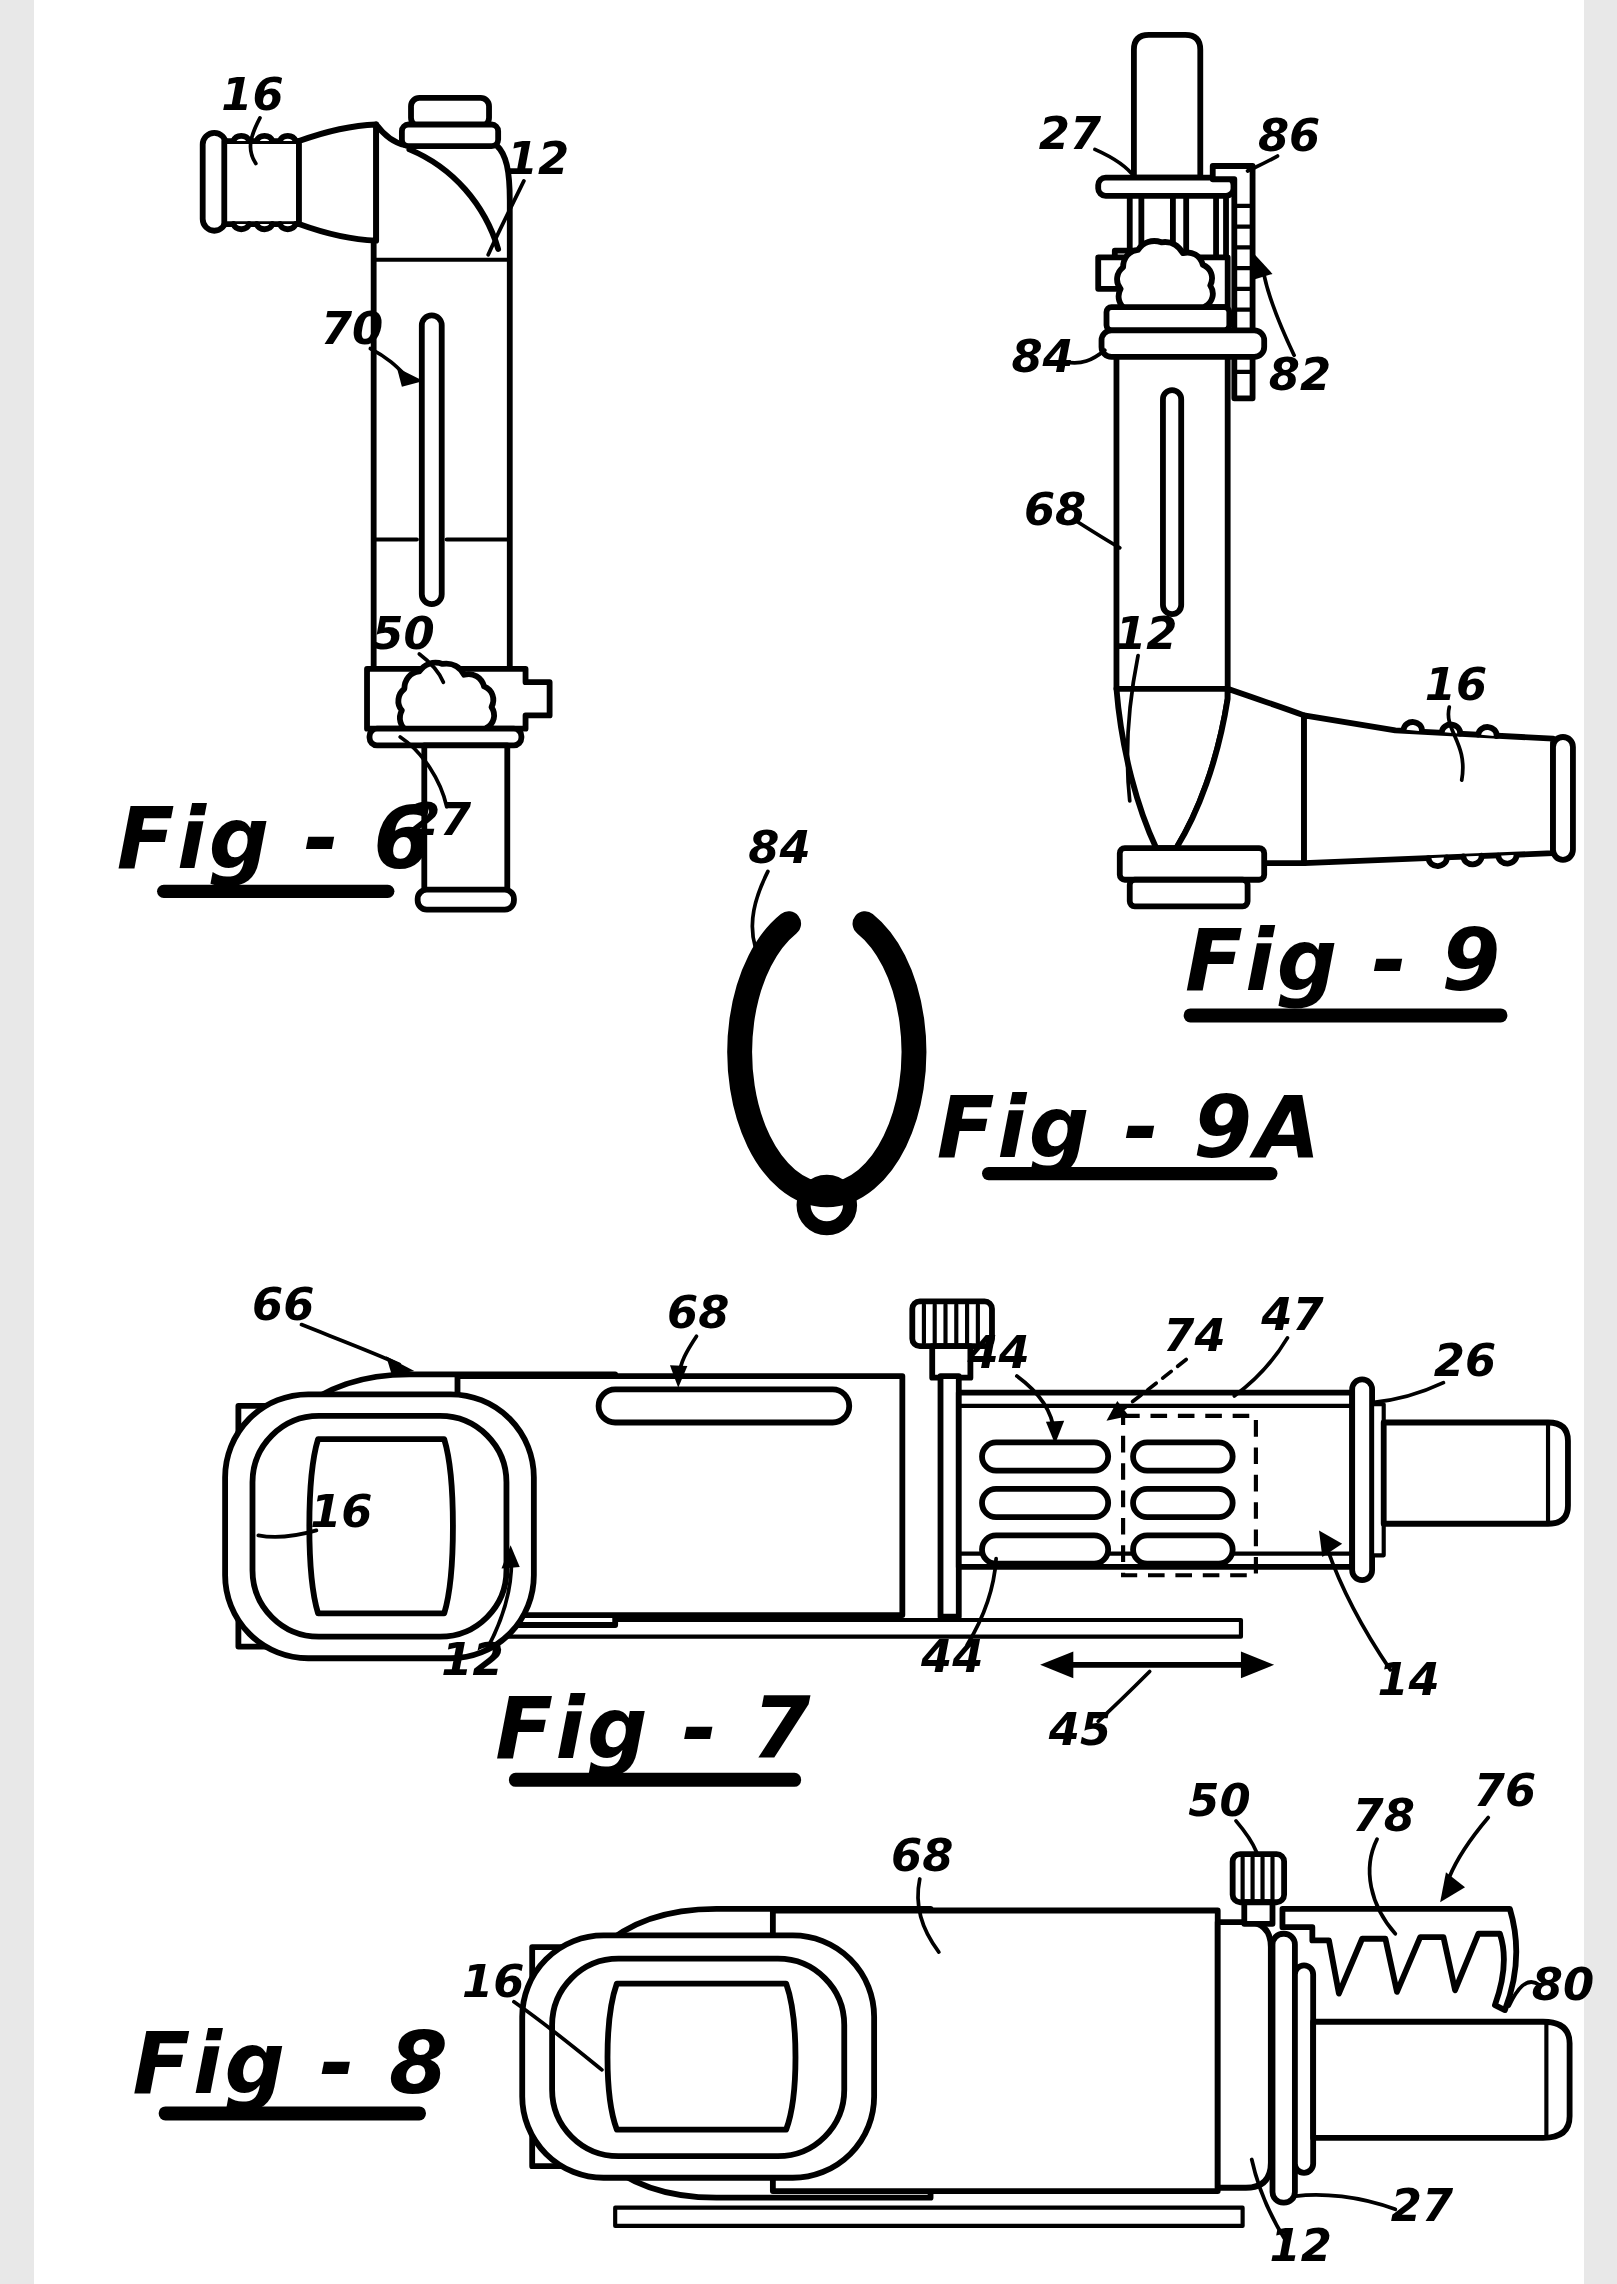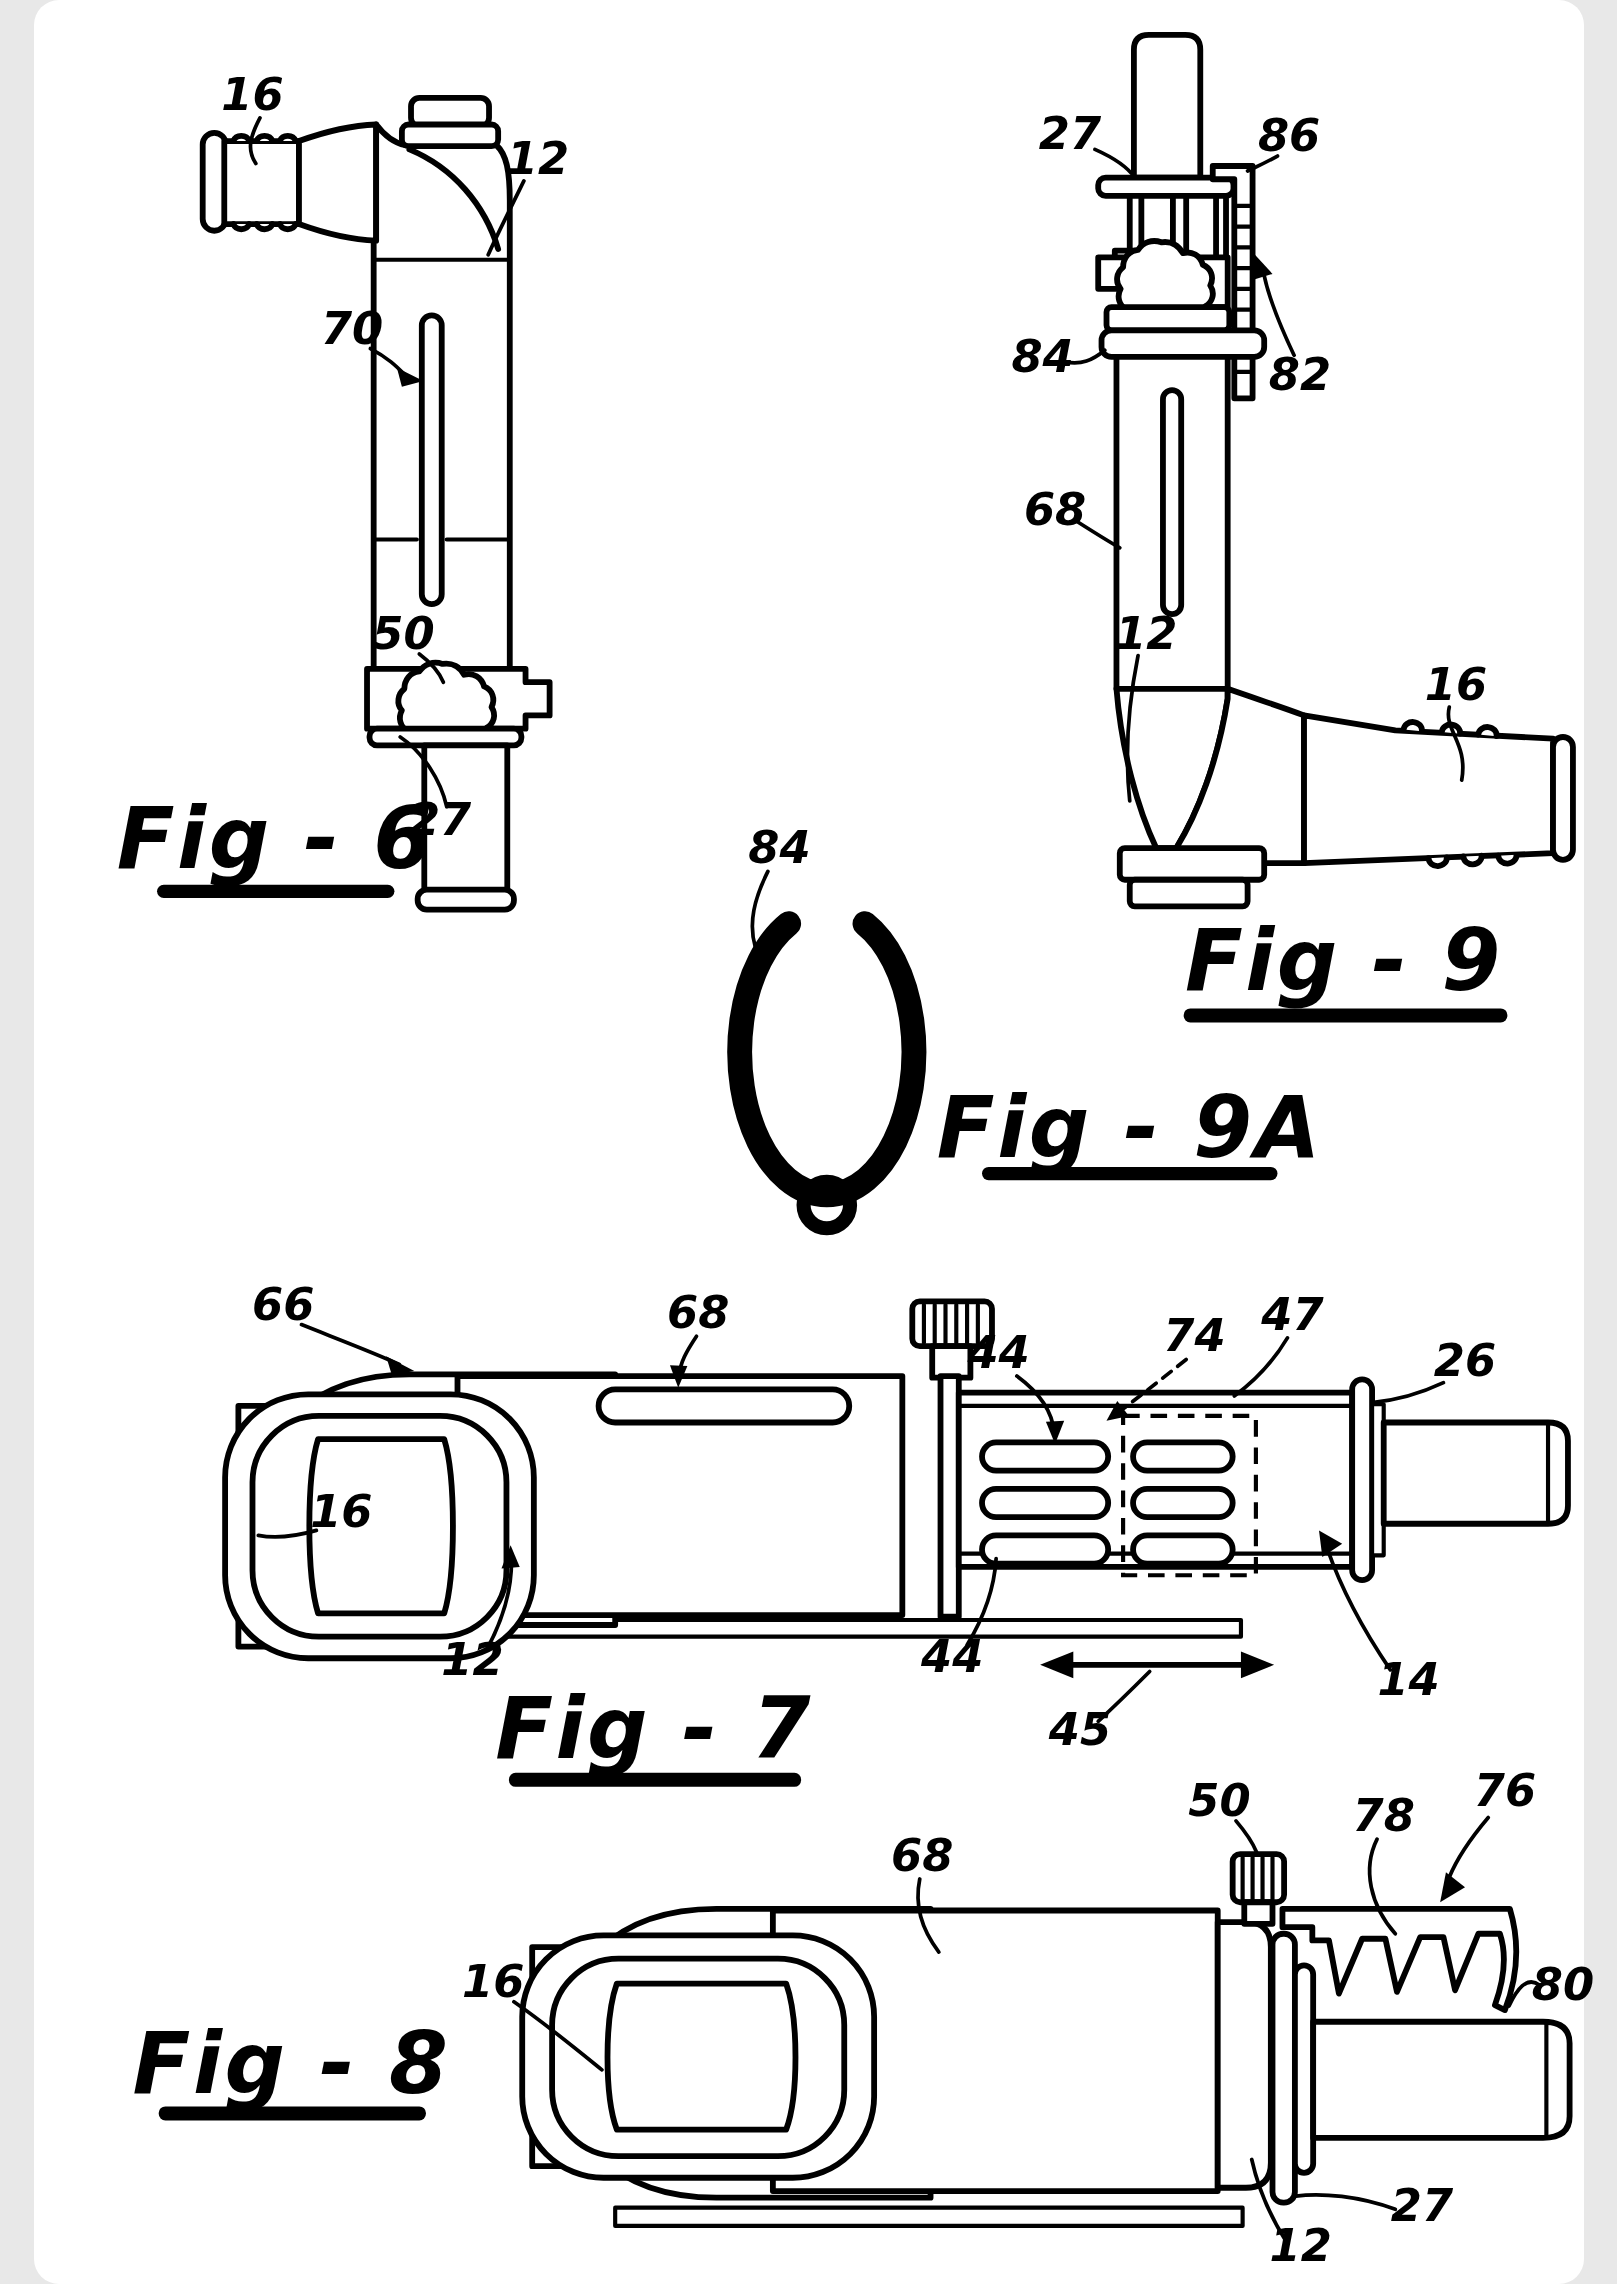--- a/index.html
+++ b/index.html
@@ -1,16 +1,16 @@
 <!DOCTYPE html>
 <html style="font-size:13.3px"><head>
 <meta charset="utf-8">
 <style>
   html,body{margin:0;padding:0;background:#e8e8e8;}
-  .sheet{width:1550px;height:2284px;background:#ffffff;position:relative;margin:0 auto;border-radius:25px;}
+  .sheet{width:1550px;height:2284px;background:#ffffff;position:relative;margin:0 auto;}
   svg{display:block;}
   .ln{stroke:#000;stroke-width:7;fill:none;stroke-linecap:round;stroke-linejoin:round;}
   .thin{stroke:#000;stroke-width:5;fill:none;stroke-linecap:round;stroke-linejoin:round;}
   .ldr{stroke:#000;stroke-width:4.5;fill:none;stroke-linecap:round;stroke-linejoin:round;}
   .dash{stroke:#000;stroke-width:5;fill:none;stroke-dasharray:20 13;stroke-linecap:butt;}
   .ldash{stroke:#000;stroke-width:4.5;fill:none;stroke-dasharray:13 10;stroke-linecap:round;}
   .wh{fill:#ffffff;}
   .blk{fill:#000;stroke:none;}
   .lbl{font-family:"DejaVu Sans",sans-serif;font-style:italic;font-weight:bold;font-size:54px;fill:#000;}
   .cap{font-family:"DejaVu Sans",sans-serif;font-style:italic;font-weight:bold;font-size:102px;fill:#000;letter-spacing:3px;}

